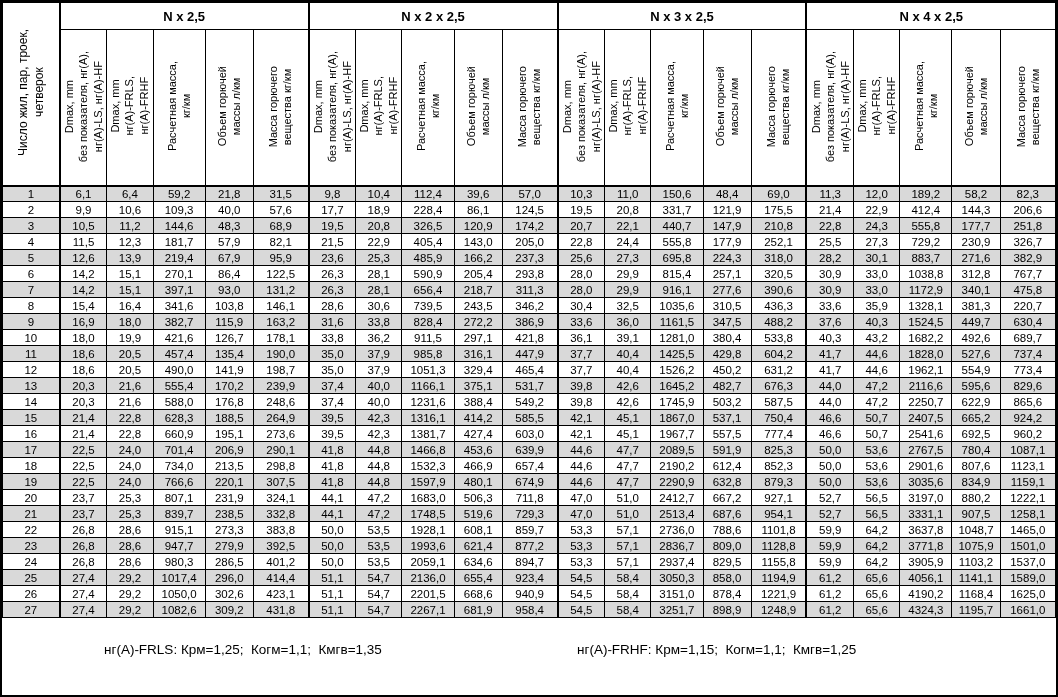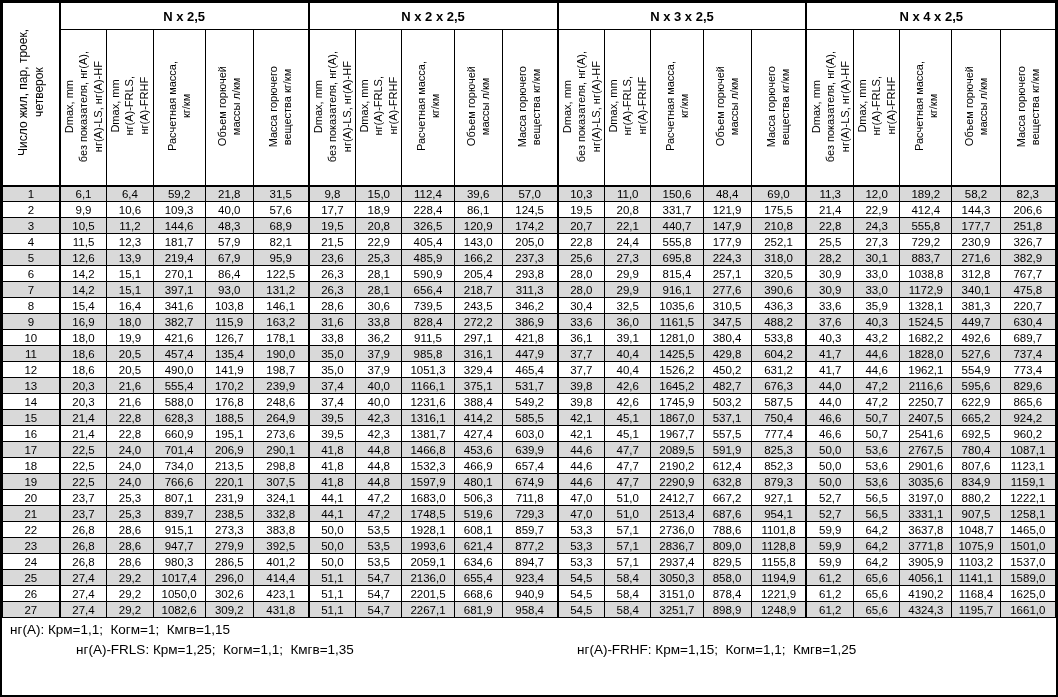--- a/index.html
+++ b/index.html
@@ -30,21 +30,21 @@
   #sub-row th { border-bottom: 2px solid #000; }
   .gstart { border-left: 2px solid #000; }
   tbody td { height: 16px; font-size: 11.5px; text-align: center; vertical-align: middle; white-space: nowrap; }
   tbody tr:nth-child(odd) td { background: #d9d9d9; }
   tbody tr:nth-child(even) td { background: #ffffff; }
   .footer { height: 44px; padding-top: 2px; font-size: 13.5px; }
   .footer span { white-space: pre; }
   .f-line1 { display: grid; grid-template-columns: 388px 349px 1fr; height: 20px; line-height: 20px; }
   .f-line2 { display: grid; grid-template-columns: 575px 1fr; height: 20px; line-height: 20px; }
   .f-pad-left { padding-left: 8px; }
-  .f-pad-frls { padding-left: 74px; }
+  .f-pad-frls { padding-left: 102px; }
 </style>
 </head>
 <body>
 
 <div class="sheet">
   <table>
     <colgroup>
       <col style="width:57px">
       <col style="width:47px">
         <col style="width:46px">
@@ -131,21 +131,21 @@
     </thead>
     <tbody id="table-body">
         <tr>
           <td>1</td>
           <td class="gstart">6,1</td>
           <td>6,4</td>
           <td>59,2</td>
           <td>21,8</td>
           <td>31,5</td>
           <td class="gstart">9,8</td>
-          <td>15,0</td>
+          <td>10,4</td>
           <td>112,4</td>
           <td>39,6</td>
           <td>57,0</td>
           <td class="gstart">10,3</td>
           <td>11,0</td>
           <td>150,6</td>
           <td>48,4</td>
           <td>69,0</td>
           <td class="gstart">11,3</td>
           <td>12,0</td>
@@ -748,20 +748,19 @@
           <td class="gstart">61,2</td>
           <td>65,6</td>
           <td>4324,3</td>
           <td>1195,7</td>
           <td>1661,0</td>
         </tr>
       </tbody>
   </table>
   <div class="footer">
     <div class="f-line1">
-      <span class="f-pad-left">нг(А): Крм=1,1;  Когм=1;  Кмгв=1,15</span>
     </div>
     <div class="f-line2">
       <span class="f-pad-frls">нг(А)-FRLS: Крм=1,25;  Когм=1,1;  Кмгв=1,35</span>
       <span>нг(А)-FRHF: Крм=1,15;  Когм=1,1;  Кмгв=1,25</span>
     </div>
   </div>
 </div>
 
 </body></html>

